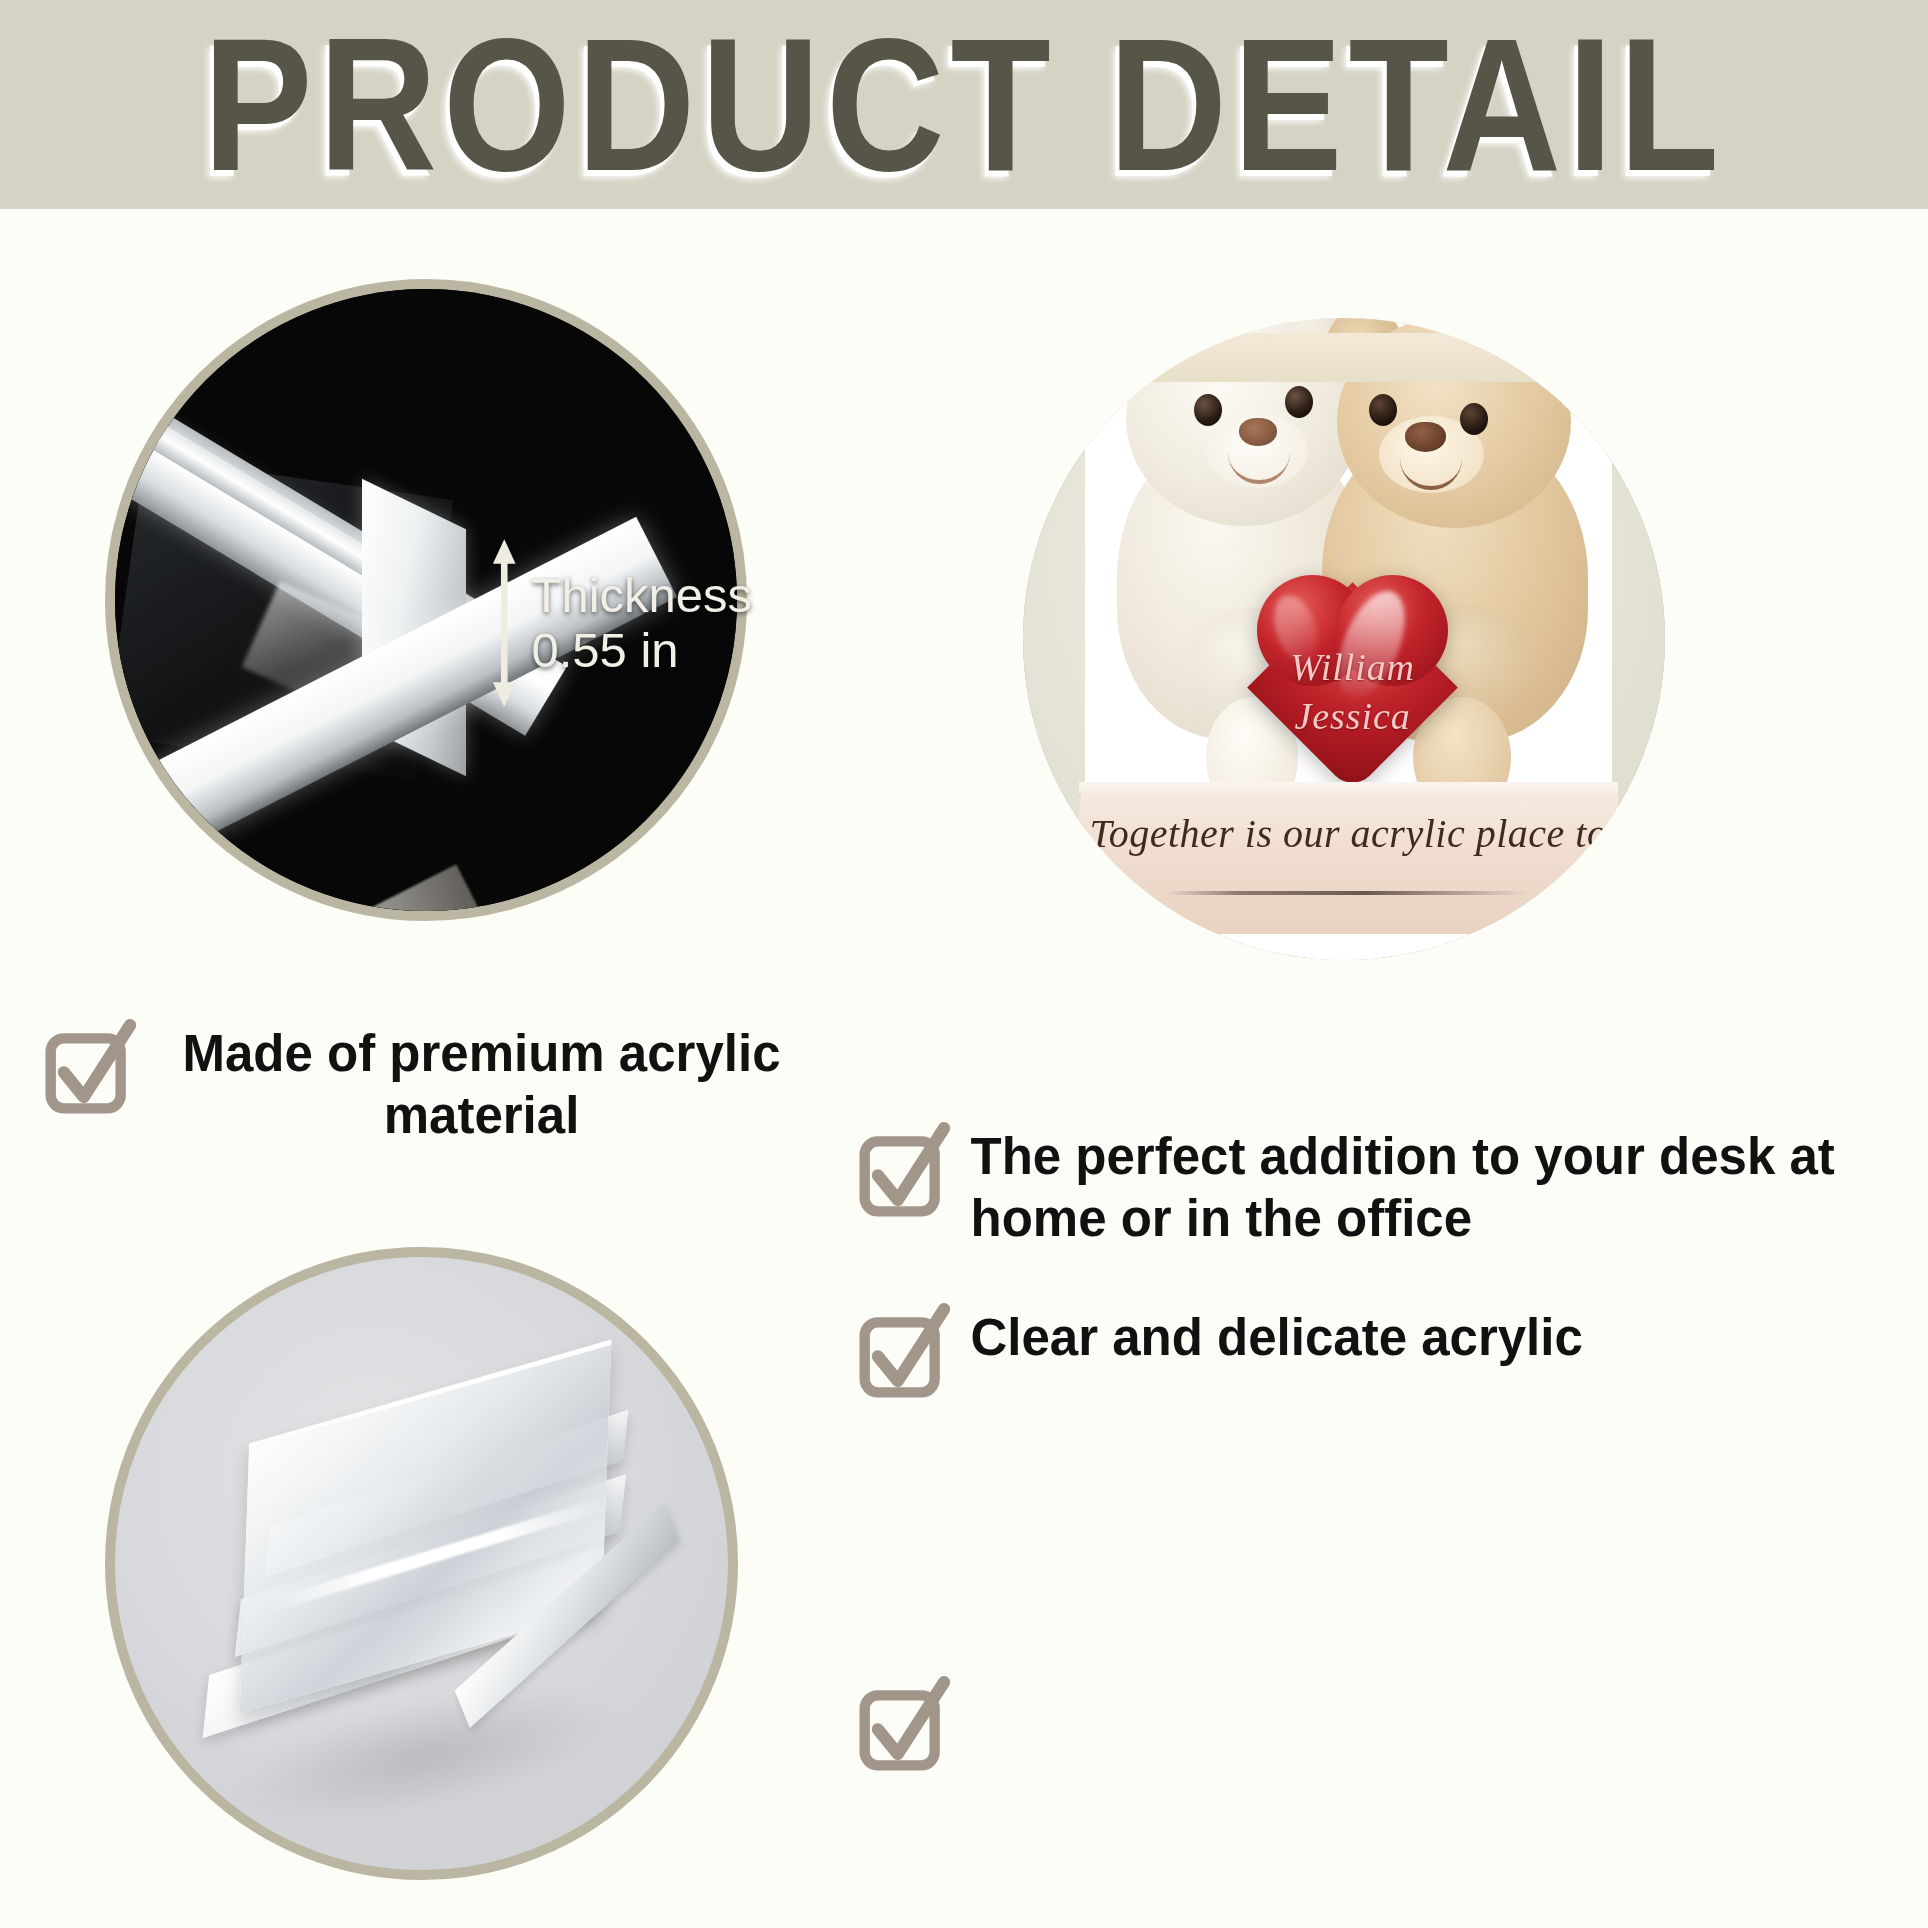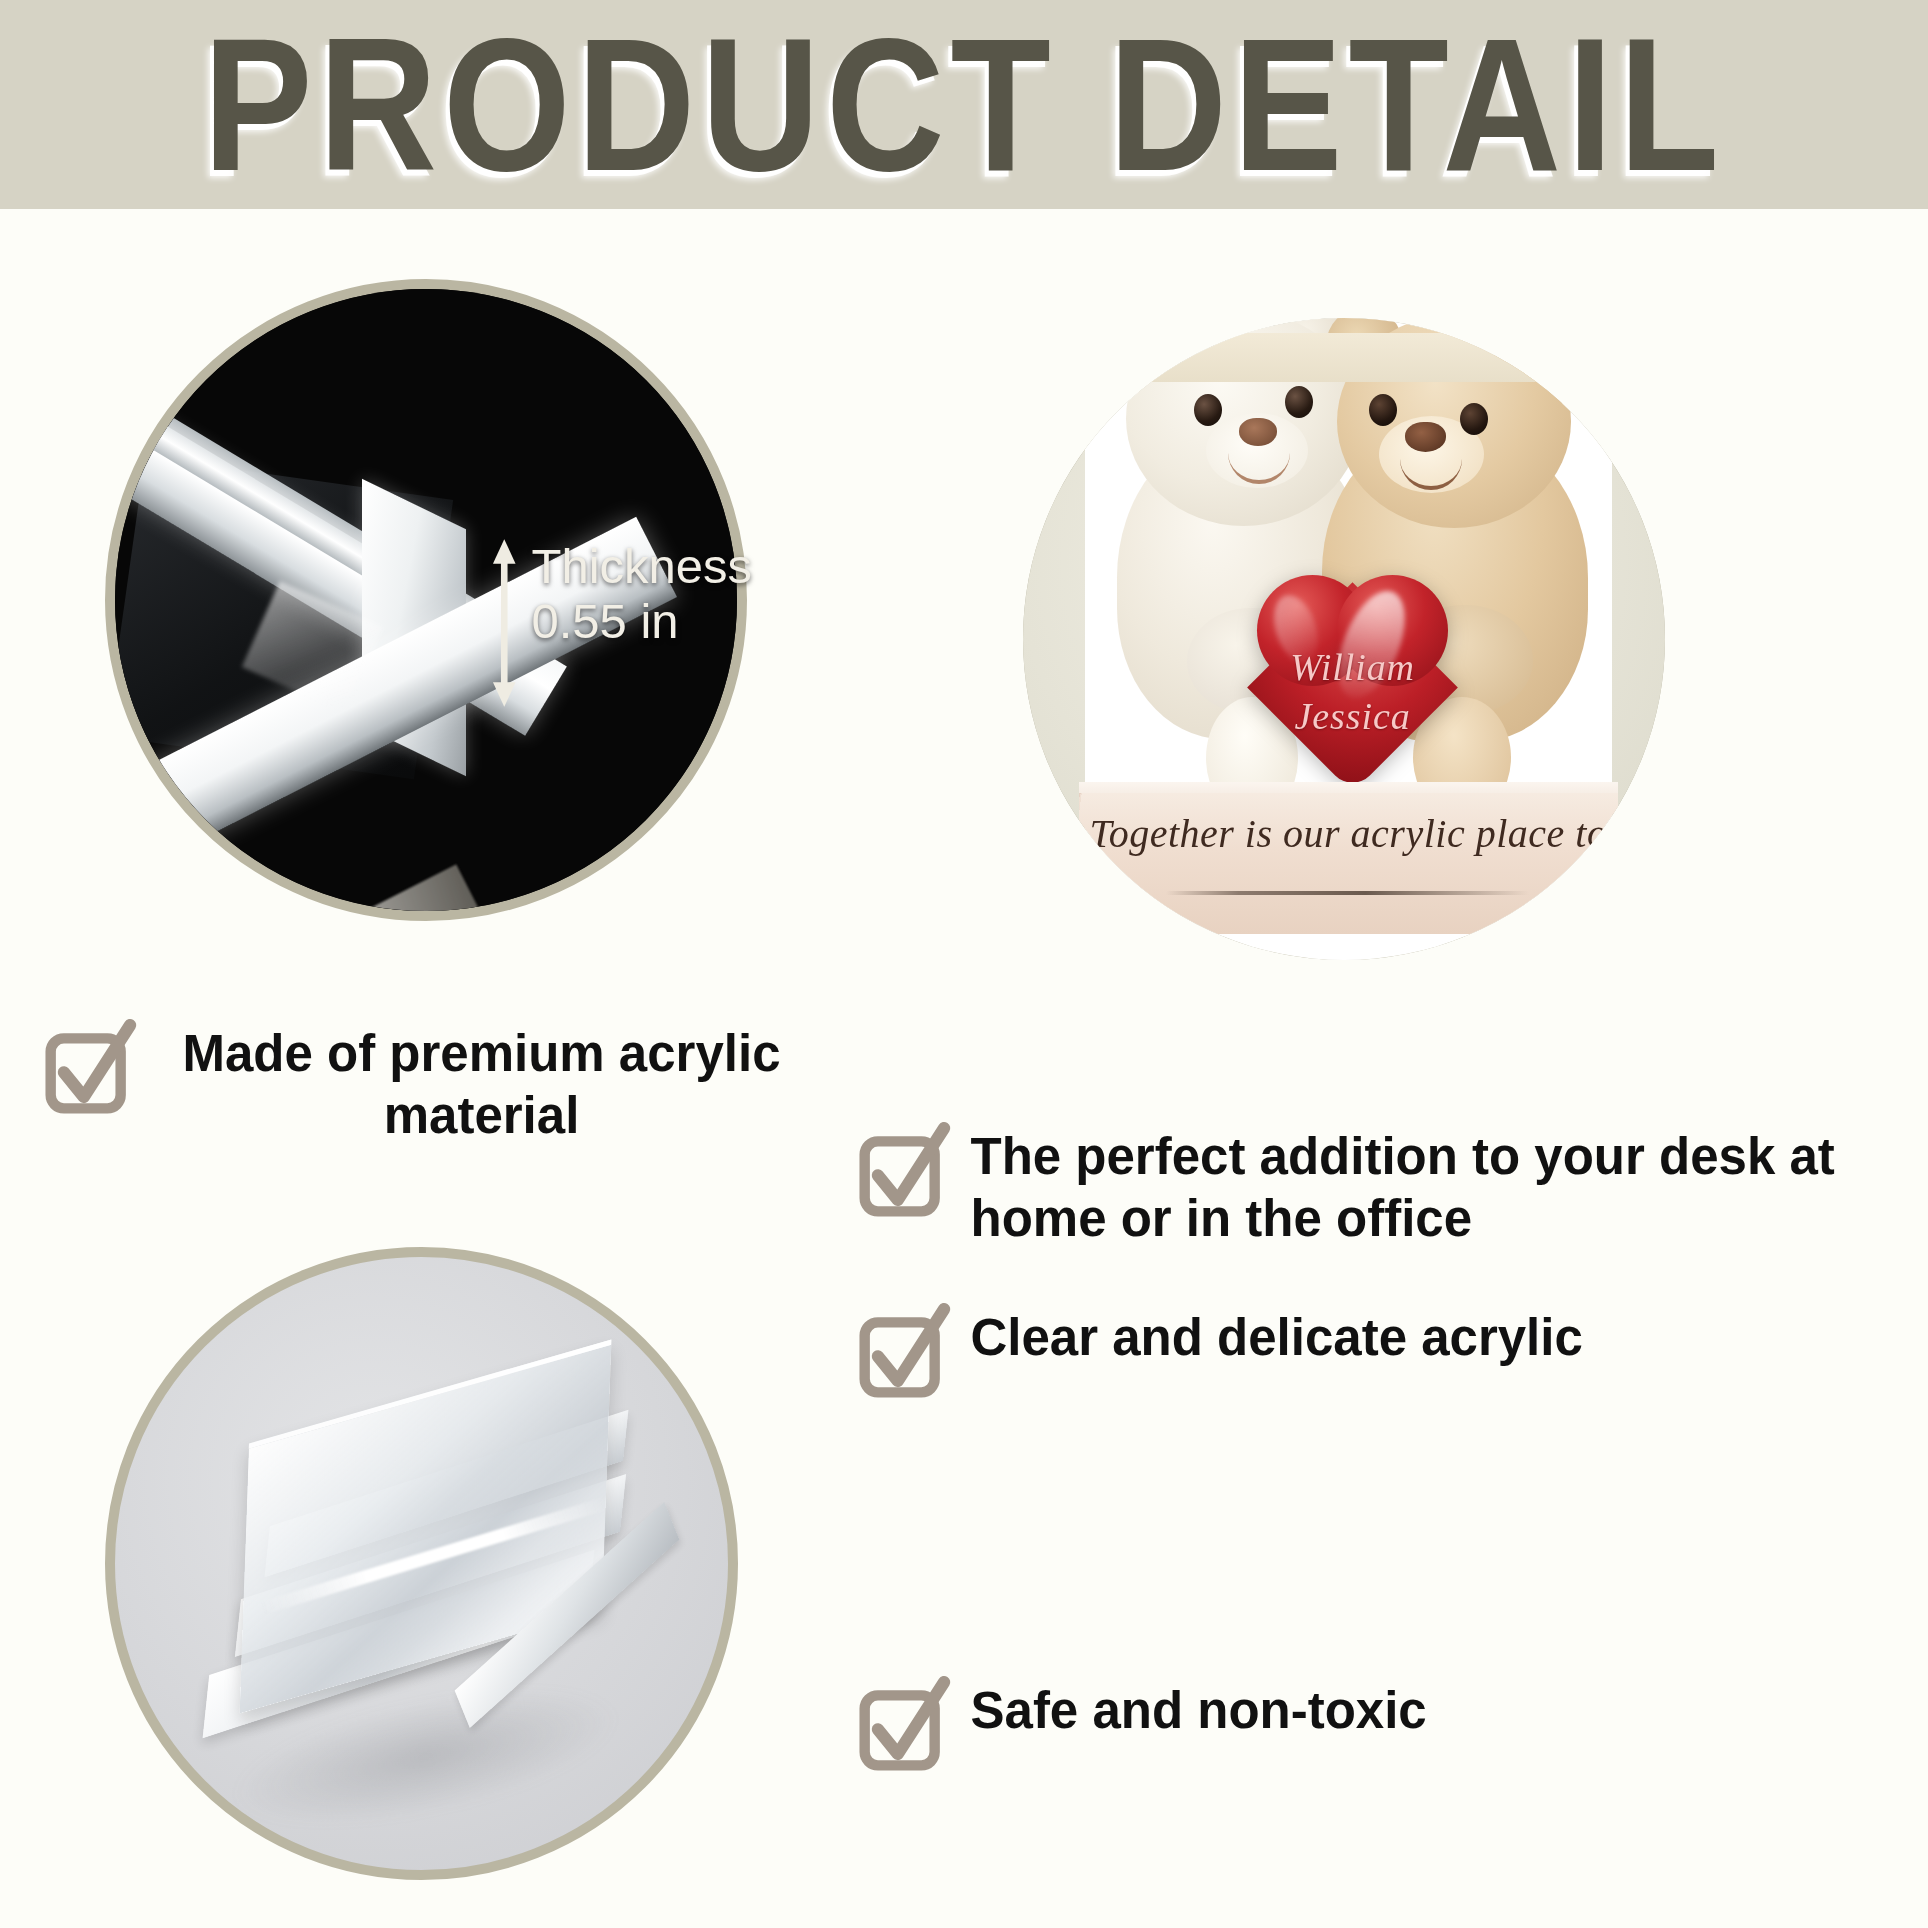--- a/index.html
+++ b/index.html
@@ -96,21 +96,21 @@
   }
   .edge-bottom-tail{
     position:absolute;left:151px;top:621px;width:217px;height:66px;
     background:linear-gradient(100deg,#4b4a48,#c8c6c0 40%,#6d6a63 100%);
     transform:rotate(-27deg);opacity:.85;filter:blur(0.9px);
   }
 
   
   #thickness-annotation{
     position:absolute;left:492px;top:539px;
-    display:flex;align-items:flex-start;gap:15px;
+    display:flex;align-items:center;gap:15px;
     z-index:6;
   }
   .dim-arrow{position:relative;width:24.5px;height:168px;flex:0 0 auto;}
   .dim-arrow svg{display:block;}
   .thickness-text{
     color:#f2efe6;
     font-size:49px;
     line-height:1.12;
     font-family:"Liberation Sans", sans-serif;
     white-space:nowrap;
@@ -478,17 +478,16 @@
   </div>
 
 
   <div class="bullet" id="bullet-safe">
     <div class="checkbox">
       <svg width="87" height="87" viewBox="0 0 92 92">
         <rect x="6" y="12" width="74" height="74" rx="14" ry="14" fill="none" stroke="#a2968a" stroke-width="11"></rect>
         <path d="M20 48 L41 74 L90 -2" fill="none" stroke="#a2968a" stroke-width="13" stroke-linecap="round" stroke-linejoin="round"></path>
       </svg>
     </div>
-    <div class="bullet-text">Safe and non-toxic</div>
   </div>
 
 </div>
 
 
 </body></html>

